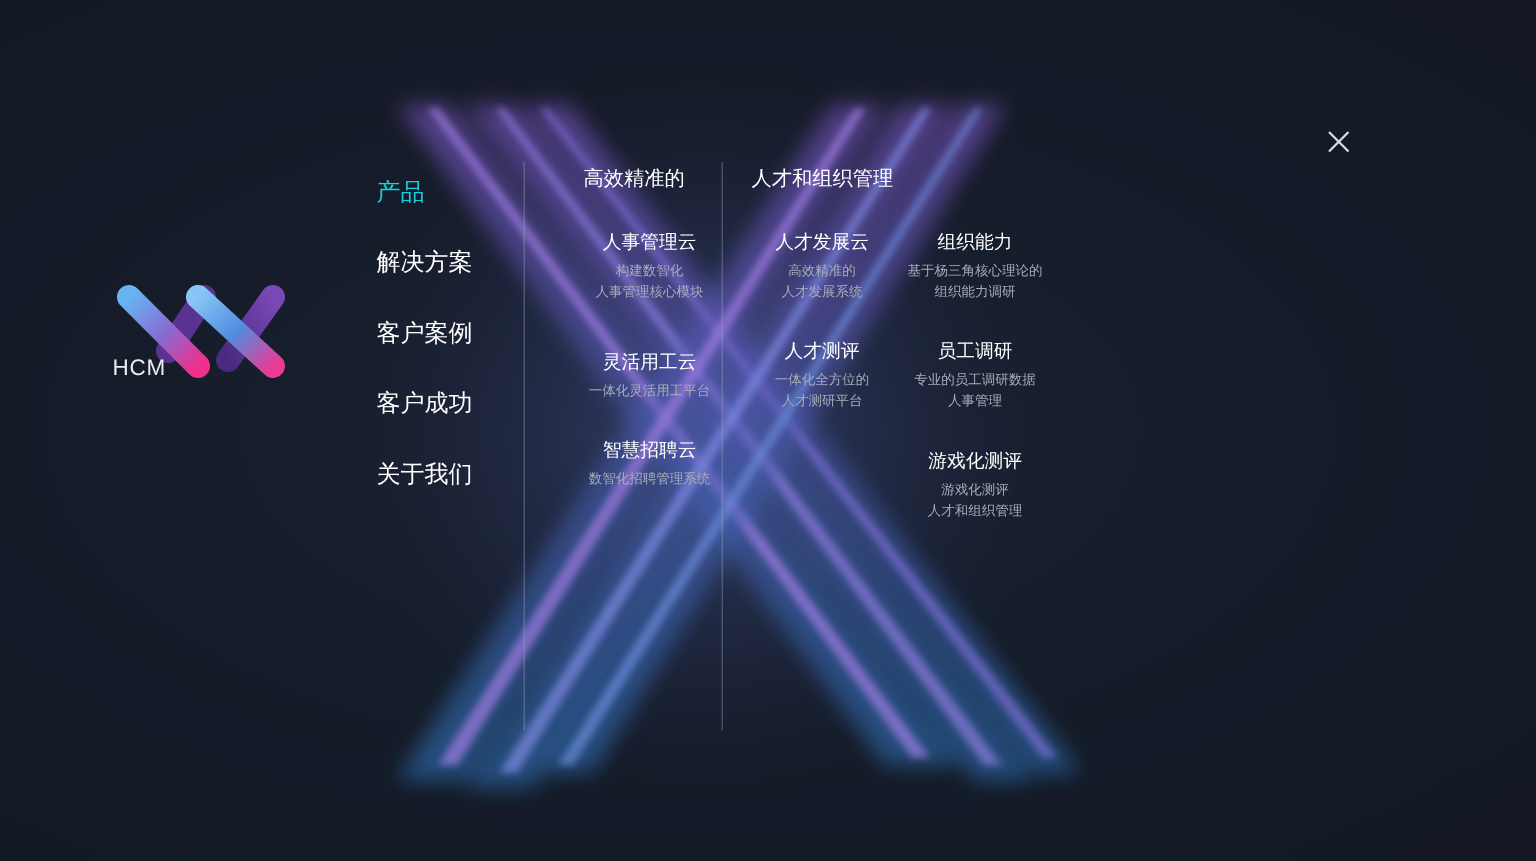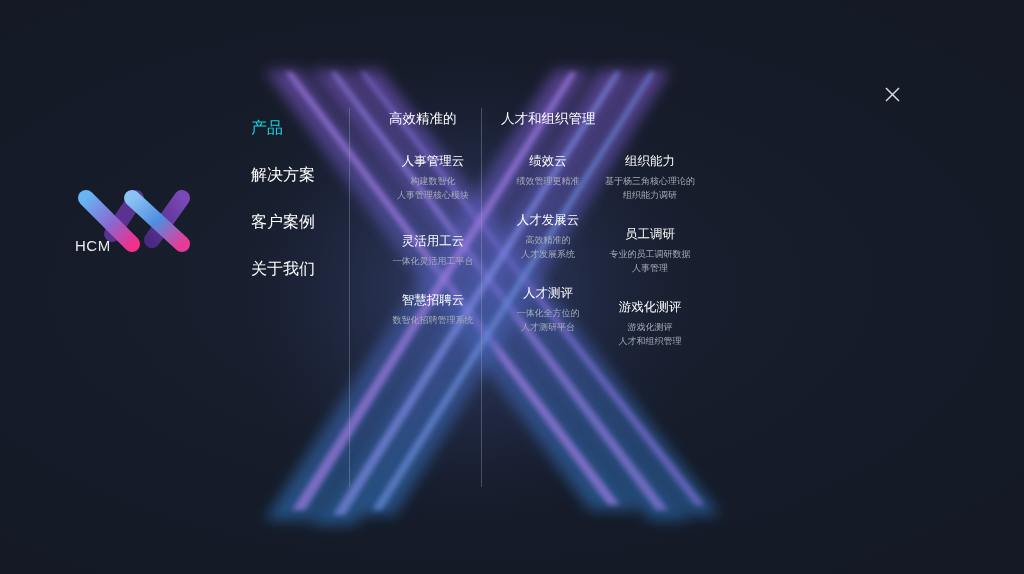--- a/index.html
+++ b/index.html
@@ -143,20 +143,21 @@
       <line x1="12" y1="12" x2="58" y2="58" stroke="url(#lg1)" stroke-width="16" stroke-linecap="round"></line>
       <line x1="58" y1="12" x2="108" y2="58" stroke="url(#lg3)" stroke-width="16" stroke-linecap="round"></line>
     </svg>
     <span class="logo-text">HCM</span>
   </div>
 
   <nav class="nav">
     <a class="nav-item active">产品</a>
     <a class="nav-item">解决方案</a>
     <a class="nav-item">客户案例</a>
+    <a class="nav-item">客户成功</a>
     <a class="nav-item">关于我们</a>
   </nav>
 
   <div class="divider d1"></div>
   <div class="divider d2"></div>
 
   <div class="section-title st1">高效精准的</div>
   <div class="section-title st2">人才和组织管理</div>
 
   <div class="col col1">
@@ -169,24 +170,20 @@
       <span class="prod-title">灵活用工云</span>
       <span class="prod-desc">一体化灵活用工平台</span>
     </a>
     <a class="prod p3">
       <span class="prod-title">智慧招聘云</span>
       <span class="prod-desc">数智化招聘管理系统</span>
     </a>
   </div>
 
   <div class="col col2">
-    <a class="prod p1">
-      <span class="prod-title">绩效云</span>
-      <span class="prod-desc">绩效管理更精准</span>
-    </a>
     <a class="prod p2">
       <span class="prod-title">人才发展云</span>
       <span class="prod-desc">高效精准的</span>
       <span class="prod-desc">人才发展系统</span>
     </a>
     <a class="prod p4">
       <span class="prod-title">人才测评</span>
       <span class="prod-desc">一体化全方位的</span>
       <span class="prod-desc">人才测研平台</span>
     </a>

